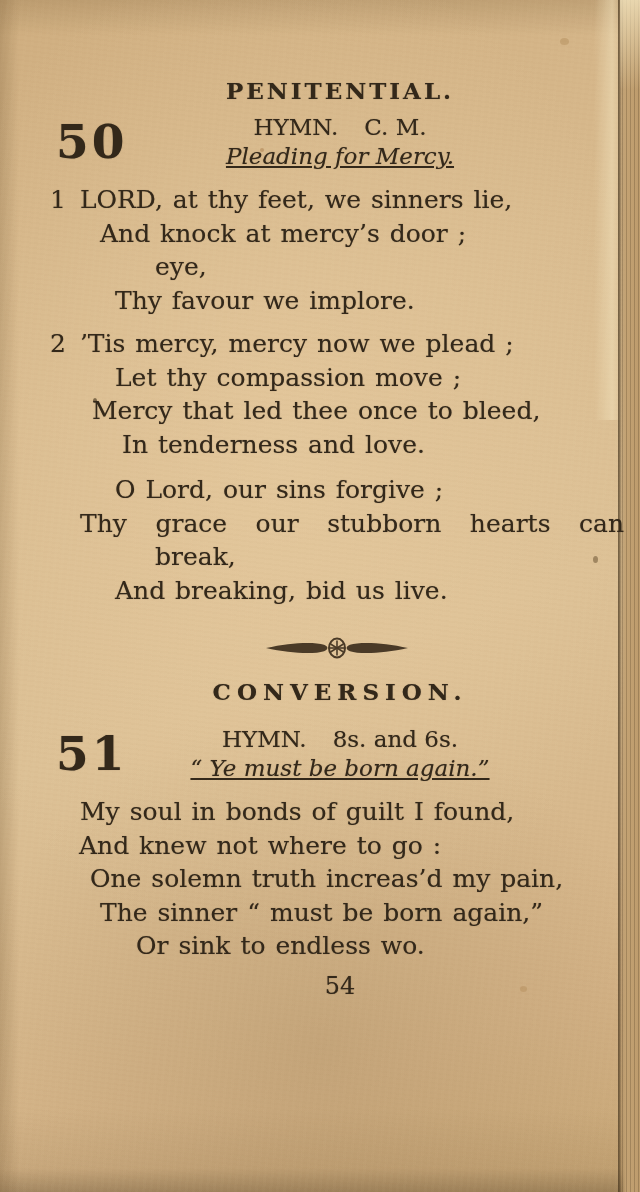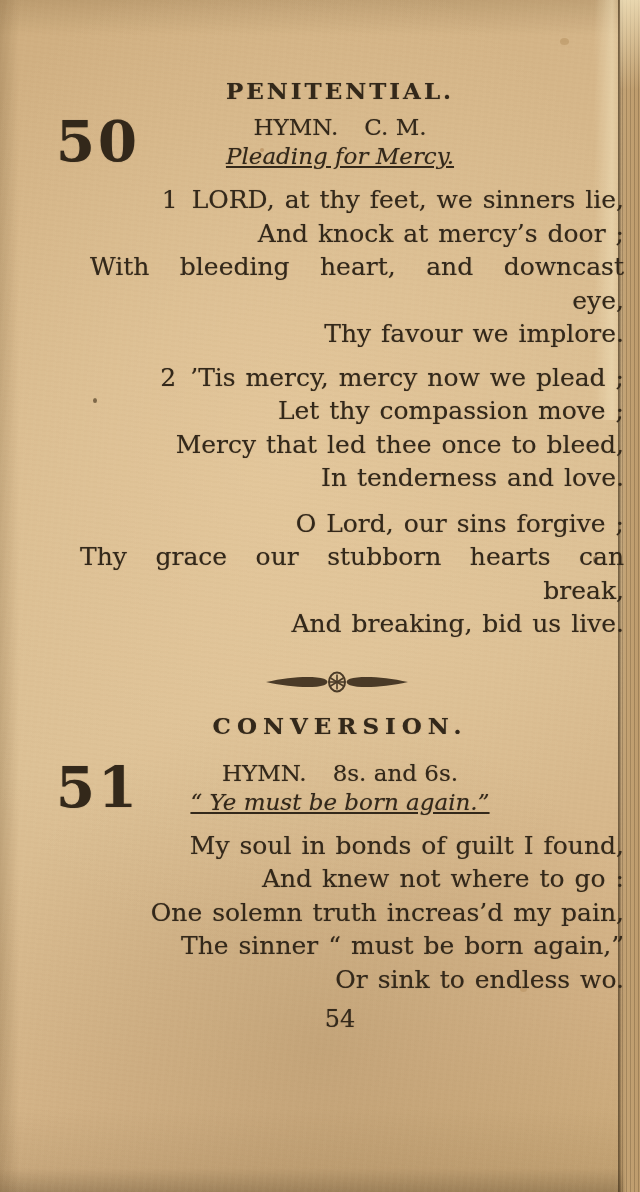--- a/index.html
+++ b/index.html
@@ -53,29 +53,29 @@
   .section-header.first{margin-top:76px;}
   .section-header.later{margin-top:17px;letter-spacing:6px;}
 
   .ornament-wrap{margin-top:29px;text-align:center;height:24px;line-height:0;}
 
   .hymn-head{position:relative;text-align:center;}
   .hymn-head.h0{margin-top:8px;}
   .hymn-head.h1{margin-top:19px;}
   .hymn-number{
     position:absolute;left:0px;top:5px;
-    font-size:56px;line-height:47px;font-weight:bold;letter-spacing:3px;
+    font-size:47px;line-height:47px;font-weight:bold;letter-spacing:3px;
   }
   .hymn-title{font-size:23px;line-height:29px;}
   .hymn-title .meter{margin-left:26px;}
   .hymn-subtitle{font-size:23px;line-height:29px;font-style:italic;text-decoration:underline;}
 
   .verse{margin-top:12px;}
   .verse.tight{margin-top:10px;}
-  .line{font-size:25px;line-height:33.5px;white-space:nowrap;word-spacing:2px;text-align:right;}
+  .line{font-size:25px;line-height:33.5px;white-space:nowrap;word-spacing:2px;}
   .line.justify{white-space:normal;text-align:justify;text-align-last:justify;}
   .verse-num{display:inline-block;margin-right:14px;}
 
   .page-number{text-align:center;font-size:24px;line-height:30px;margin-top:8px;}
 </style>
 </head>
 <body>
 
 <div class="page">
   <div class="grain"></div>
@@ -91,21 +91,20 @@
   <main class="content" id="content">
       <div class="section-header txt first">PENITENTIAL.</div>
       <div class="hymn-head h0">
         <div class="hymn-number txt">50</div>
         <div class="hymn-title txt"><span>HYMN.</span><span class="meter">C. M.</span></div>
         <div class="hymn-subtitle txt">Pleading for Mercy.</div>
       </div>
       <div class="verse">
         <div class="line txt" style="margin-left: 0px;"><span class="verse-num">1</span><span>LORD, at thy feet, we sinners lie,</span></div>
         <div class="line txt" style="margin-left: 50px;"><span>And knock at mercy’s door ;</span></div>
-        <div class="line txt justify" style="margin-left: 40px;"><span>With bleeding heart, and downcast</span></div>
         <div class="line txt" style="margin-left: 105px;"><span>eye,</span></div>
         <div class="line txt" style="margin-left: 65px;"><span>Thy favour we implore.</span></div>
       </div>
       <div class="verse tight">
         <div class="line txt" style="margin-left: 0px;"><span class="verse-num">2</span><span>’Tis mercy, mercy now we plead ;</span></div>
         <div class="line txt" style="margin-left: 65px;"><span>Let thy compassion move ;</span></div>
         <div class="line txt" style="margin-left: 42px;"><span>Mercy that led thee once to bleed,</span></div>
         <div class="line txt" style="margin-left: 72px;"><span>In tenderness and love.</span></div>
       </div>
       <div class="verse">

